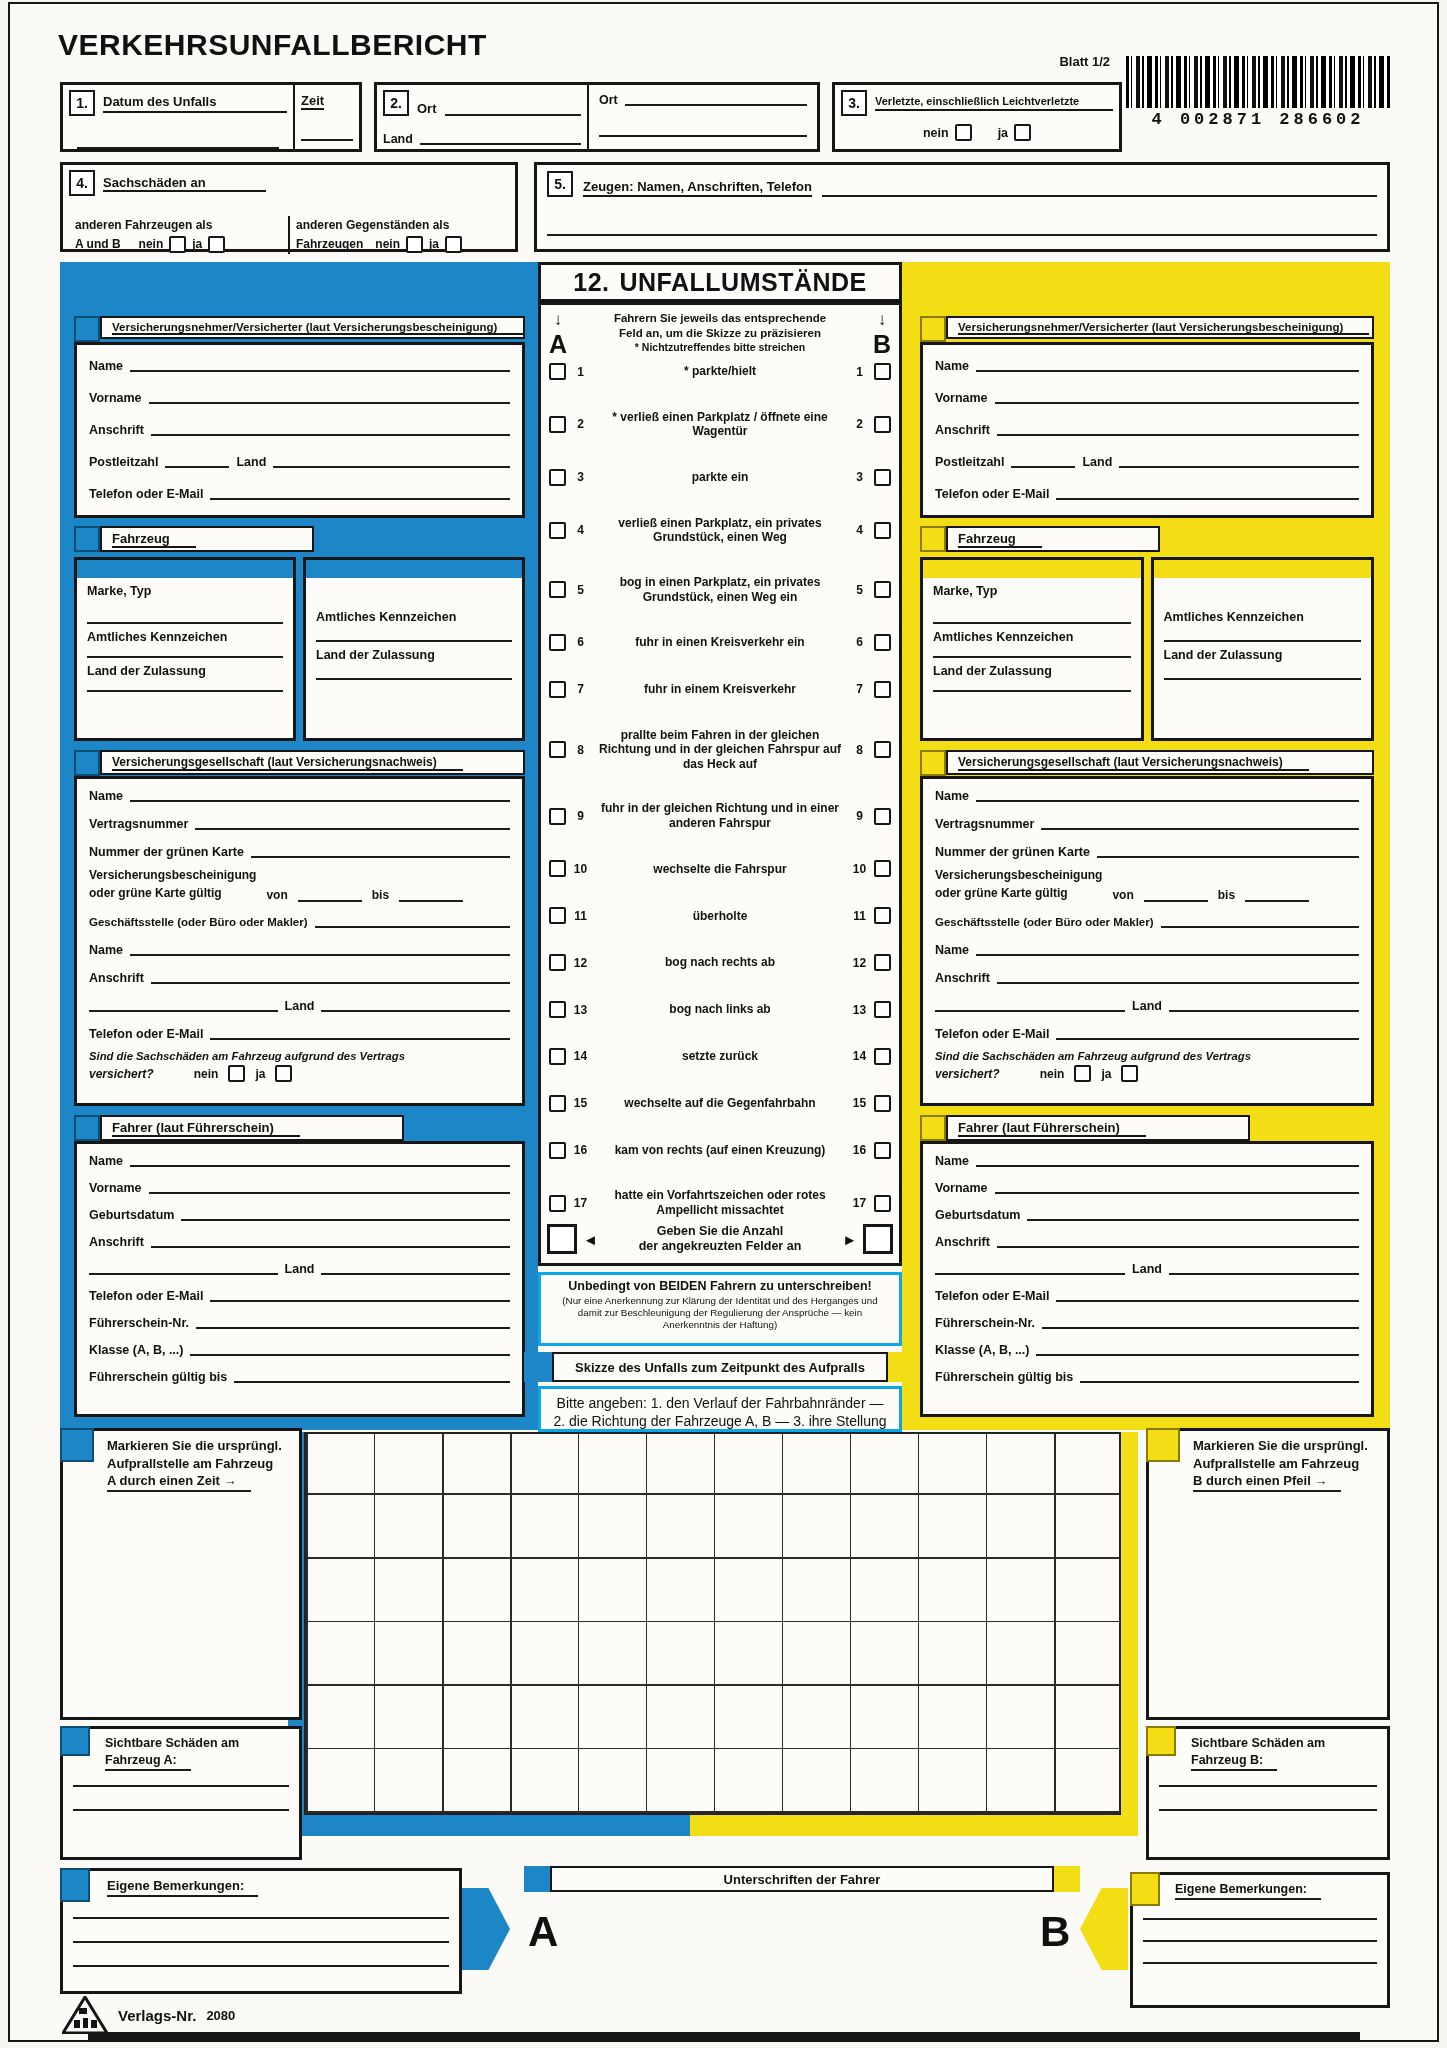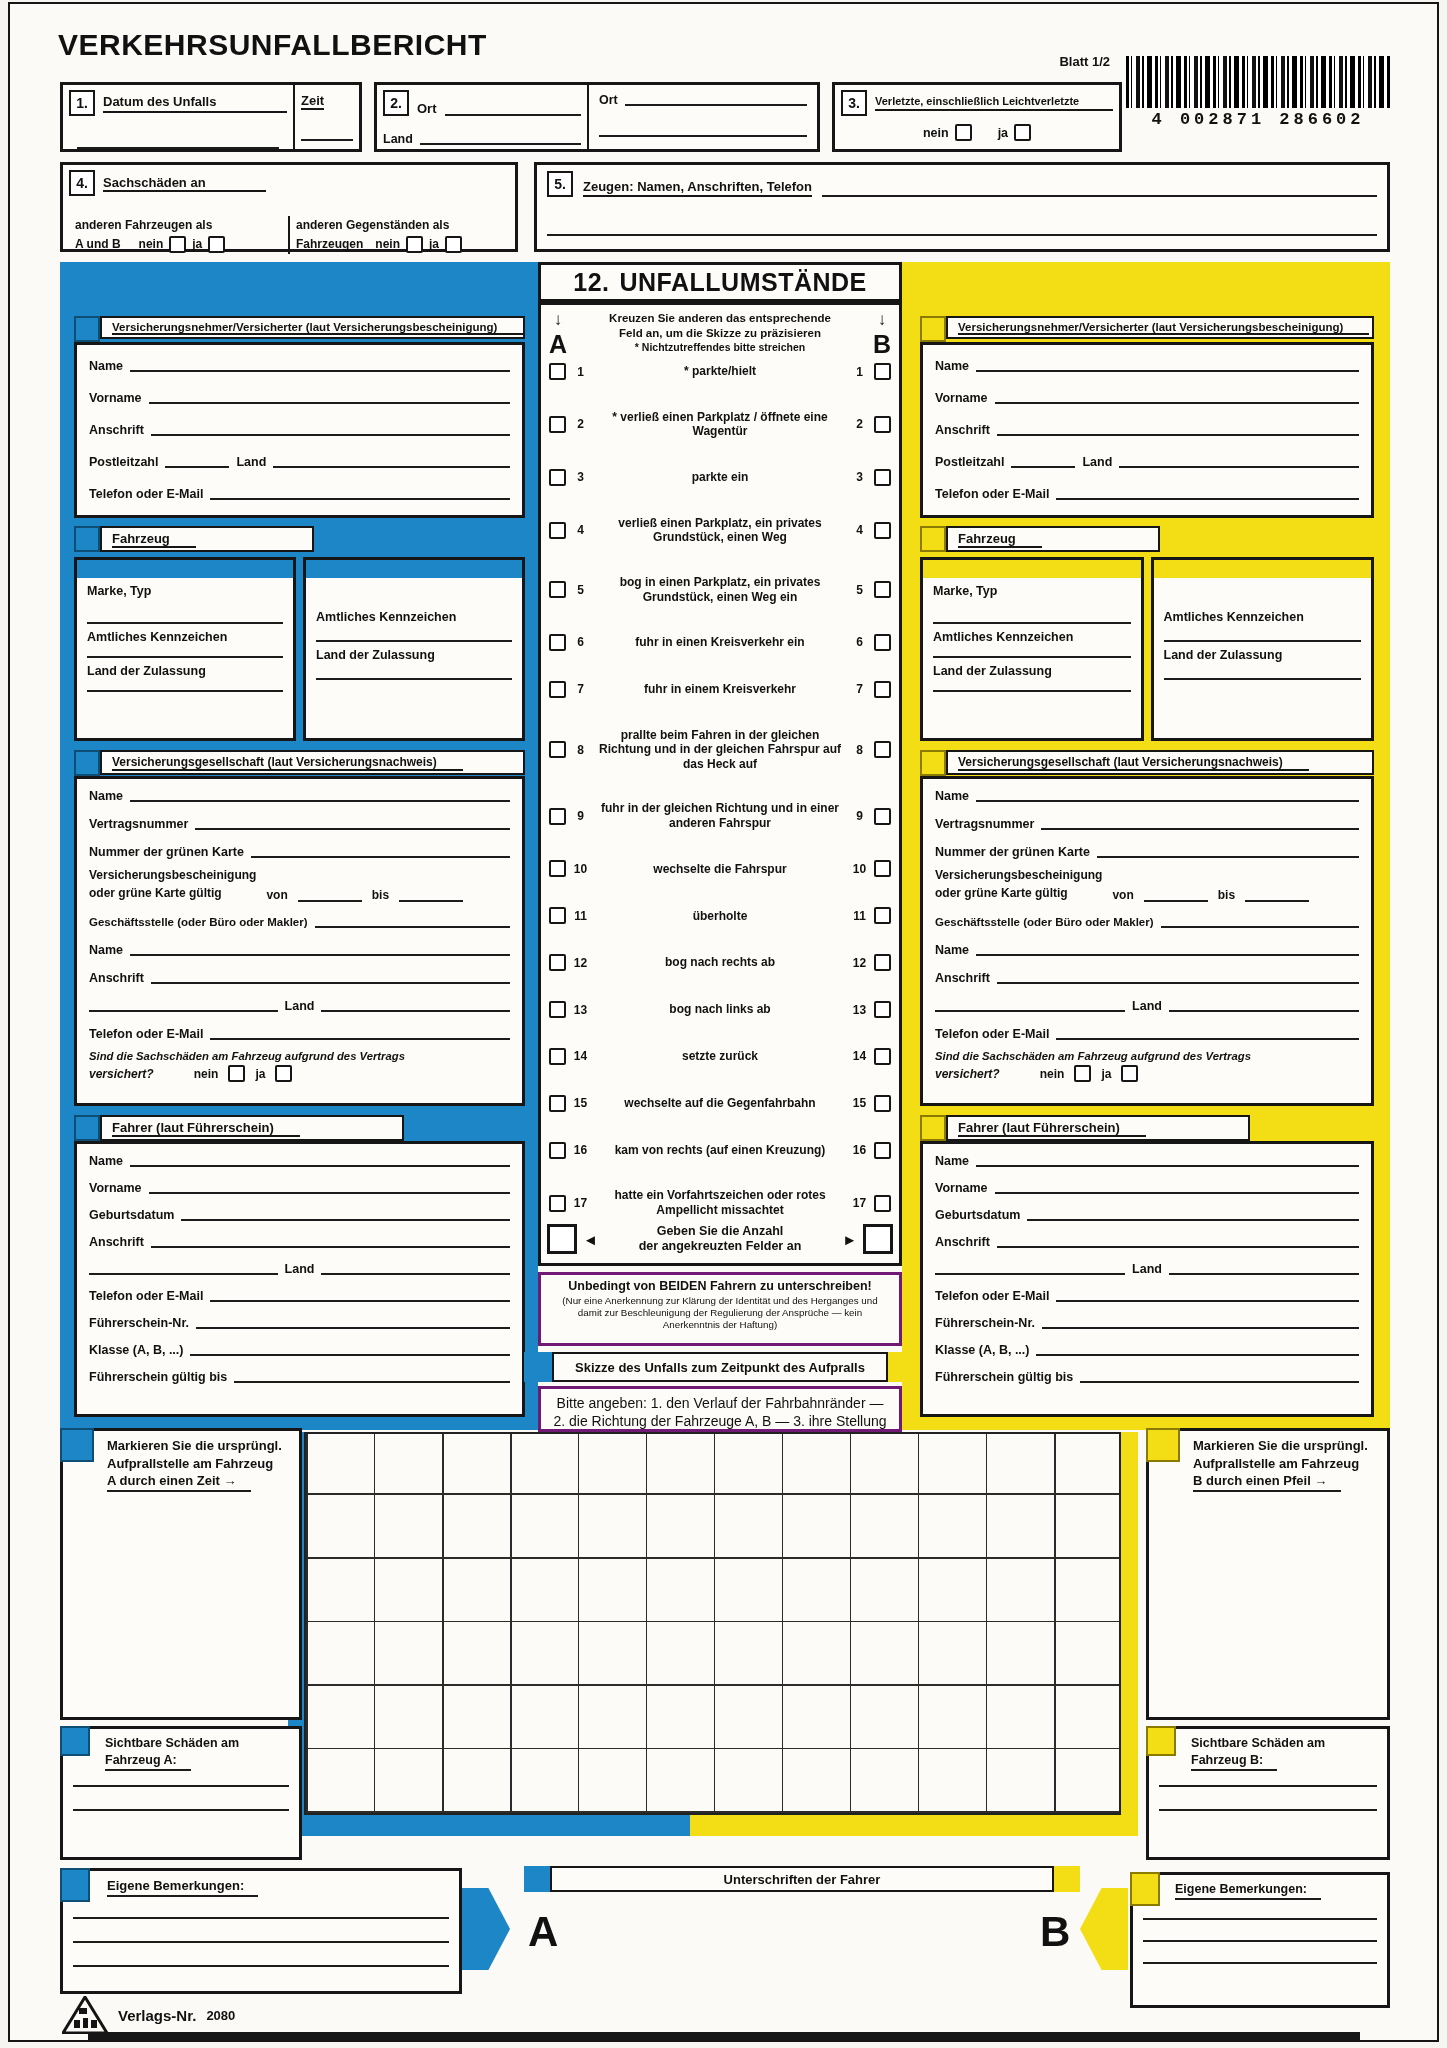--- a/index.html
+++ b/index.html
@@ -39,21 +39,21 @@
   .cintro{text-align:center;font-weight:700;font-size:11.5px;line-height:1.3;max-width:250px}
   .cintro .star{font-size:10.5px}
   .citems{display:flex;flex-direction:column;justify-content:space-between;flex:1;padding:4px 8px 2px}
   .citem{display:flex;align-items:center;gap:7px}
   .citem .n{width:15px;text-align:center;font-weight:700;font-size:12px}
   .citem .t{flex:1;text-align:center;font-weight:700;font-size:12px;line-height:1.22;padding:0 2px}
   .csum{display:flex;align-items:center;gap:6px;padding:4px 6px 8px}
   .csum .bigcb{width:30px;height:30px;border:3px solid #161616;background:#fff;flex:0 0 auto}
   .csum .sar{font-weight:900;font-size:15px}
   .csum .t{flex:1;text-align:center;font-weight:700;font-size:12.5px;line-height:1.25}
-  .notebox{border:3px solid #701a75;background:#fdfcf8;text-align:center;padding:4px 8px}
+  .notebox{border:3px solid #0ea5e9;background:#fdfcf8;text-align:center;padding:4px 8px}
   .notebox .b{font-weight:700;font-size:12.5px}
   .notebox .s{font-weight:400;font-size:9.8px;line-height:1.25;margin-top:2px}
   .banner{display:flex;align-items:stretch}
   .banner .notch{flex:0 0 28px}
   .banner .bar{flex:1;background:#fdfcf8;border:2.5px solid #161616;display:flex;align-items:center;justify-content:center;font-weight:700;font-size:13px}
   .grid{background:
     repeating-linear-gradient(90deg,#2b2b2b 0 1.5px,transparent 1.5px 68px),
     repeating-linear-gradient(0deg,#2b2b2b 0 1.5px,transparent 1.5px 63.6px),
     #fcfbf7;border:2.5px solid #222}
   .impacttxt{font-weight:700;font-size:13px;line-height:1.35;padding:6px 8px 2px}
@@ -494,21 +494,21 @@
     <span>UNFALLUMSTÄNDE</span>
   </div>
 
   <div class="box col" style="height:964px">
     <div class="chead">
       <div class="cside">
         <span class="ar">↓</span>
         <span class="big">A</span>
       </div>
       <div class="cintro">
-        <div>Kreuzen Sie anderen das entsprechende</div>
+        <div>Fahrern Sie jeweils das entsprechende</div>
         <div>Feld an, um die Skizze zu präzisieren</div>
         <div class="star">* Nichtzutreffendes bitte streichen</div>
       </div>
       <div class="cside">
         <span class="ar">↓</span>
         <span class="big">B</span>
       </div>
     </div>
 
     <div class="citems">

